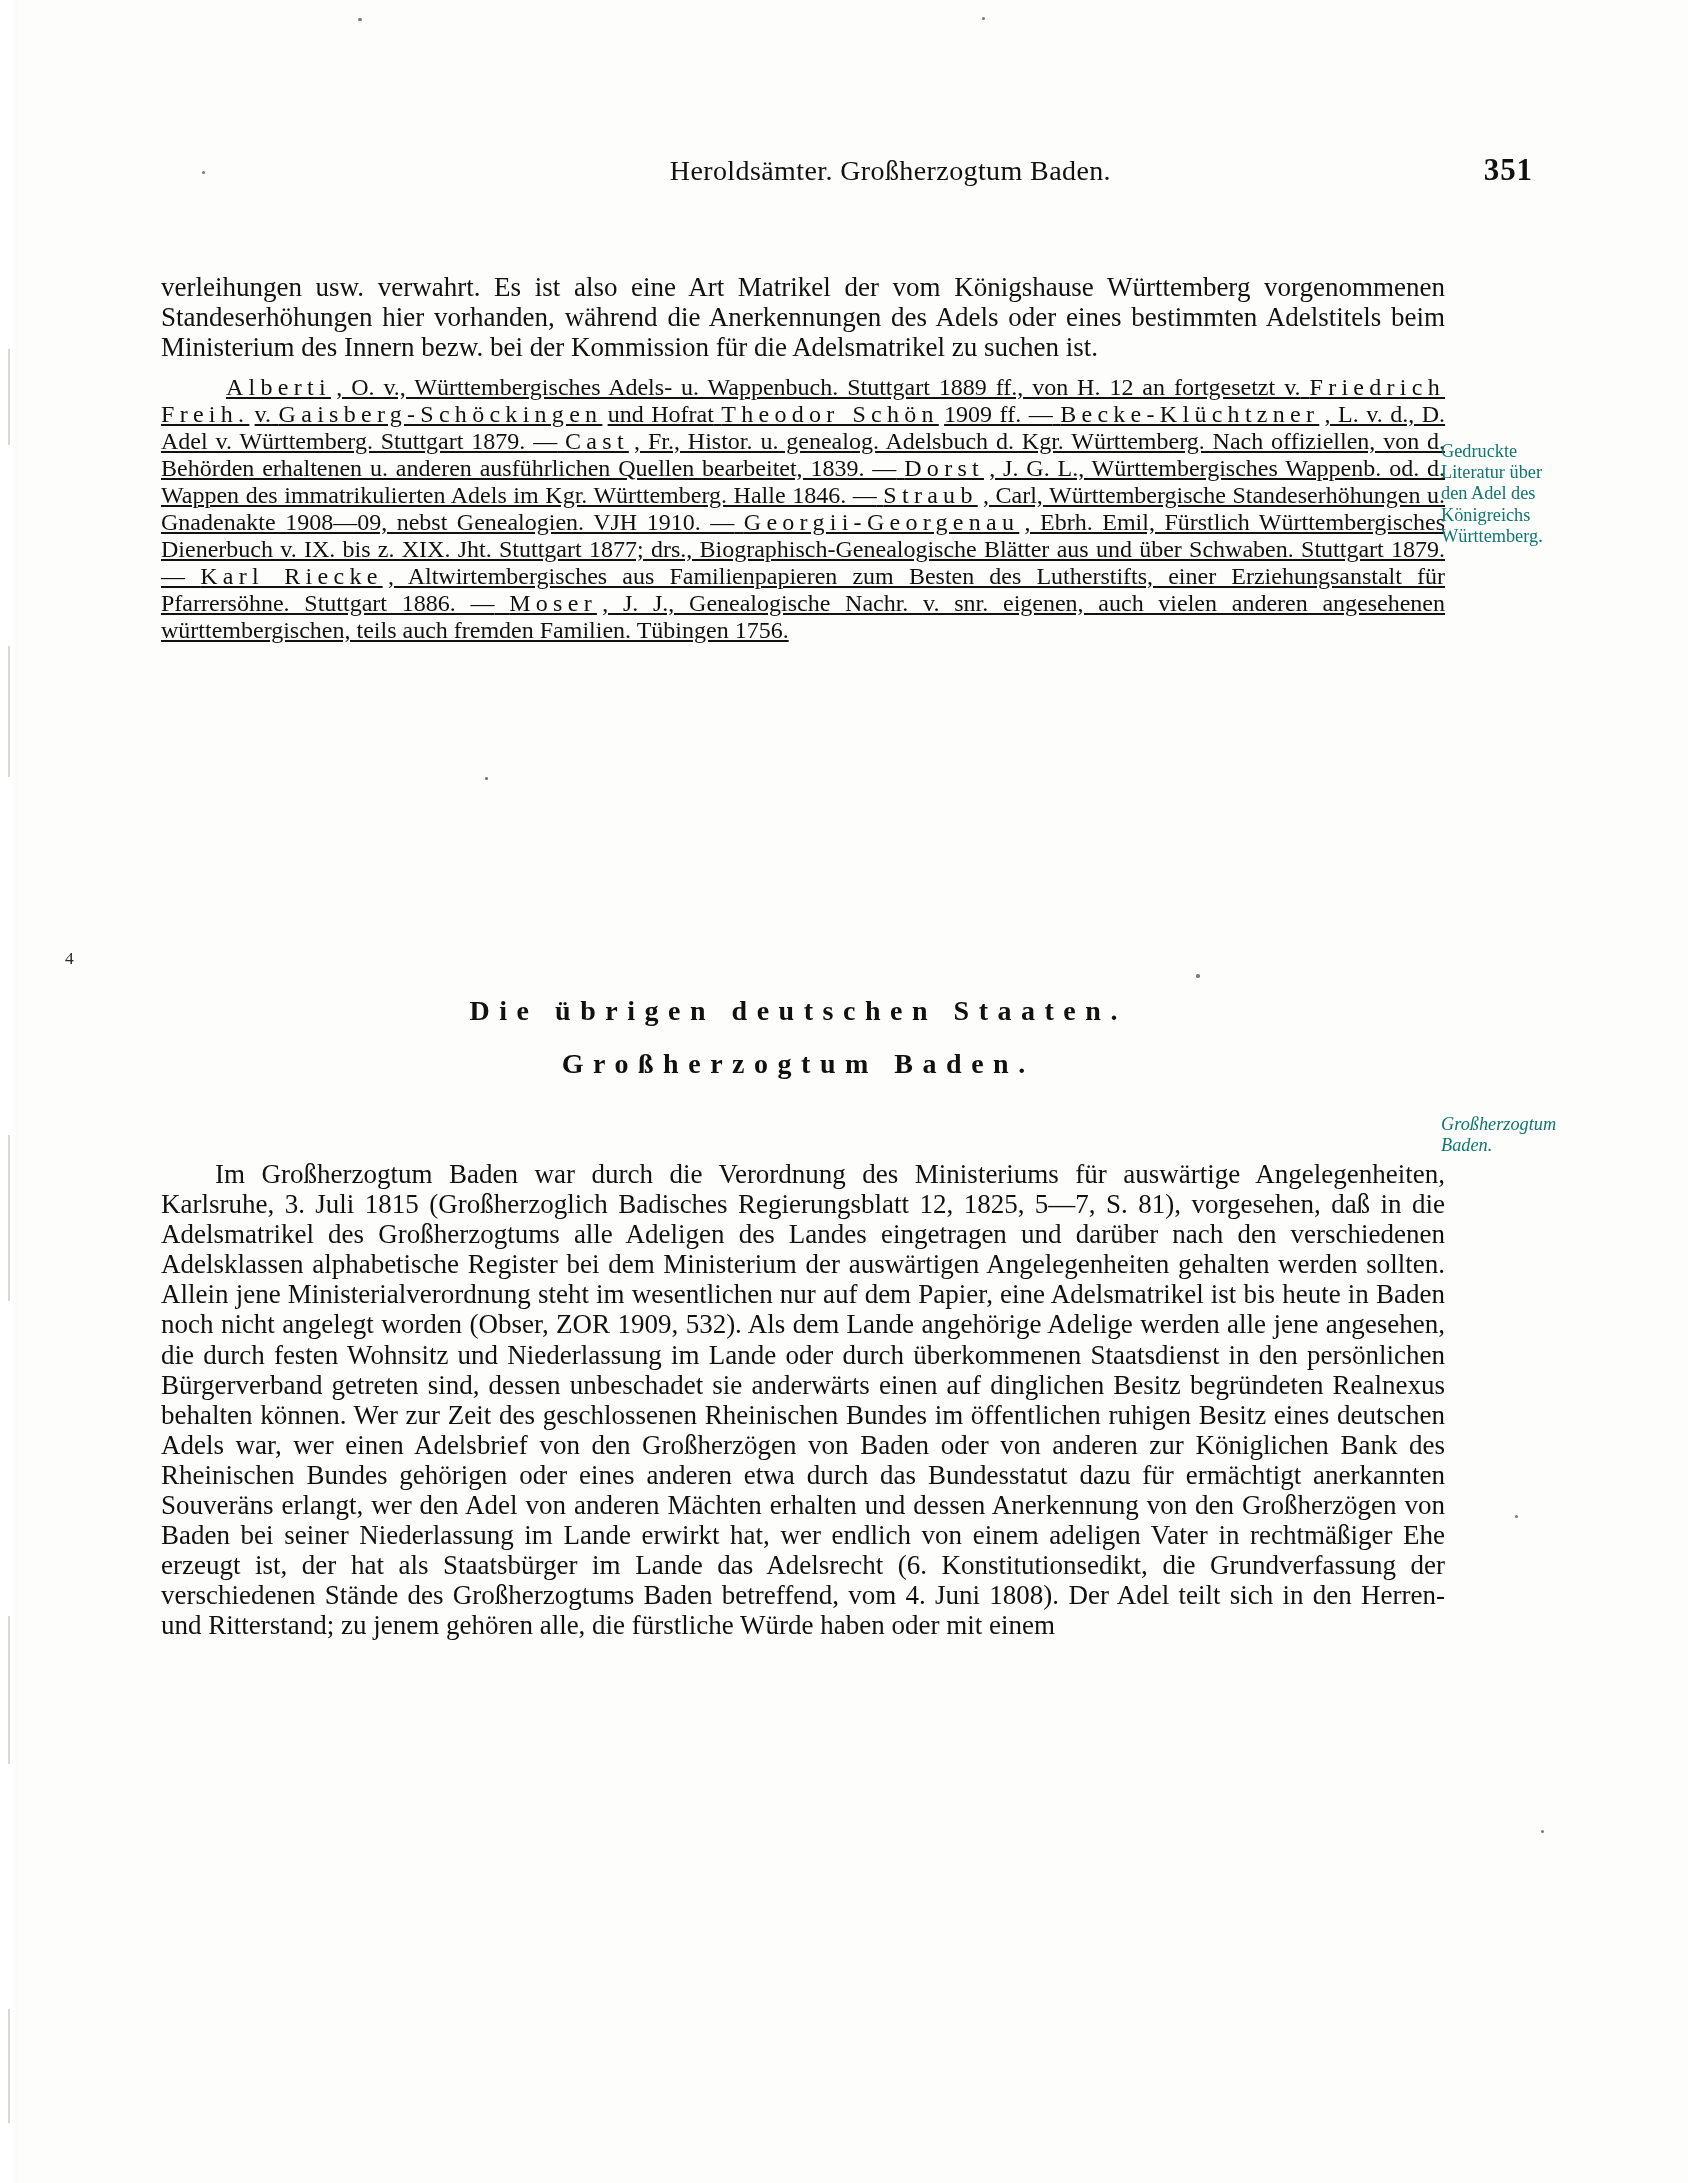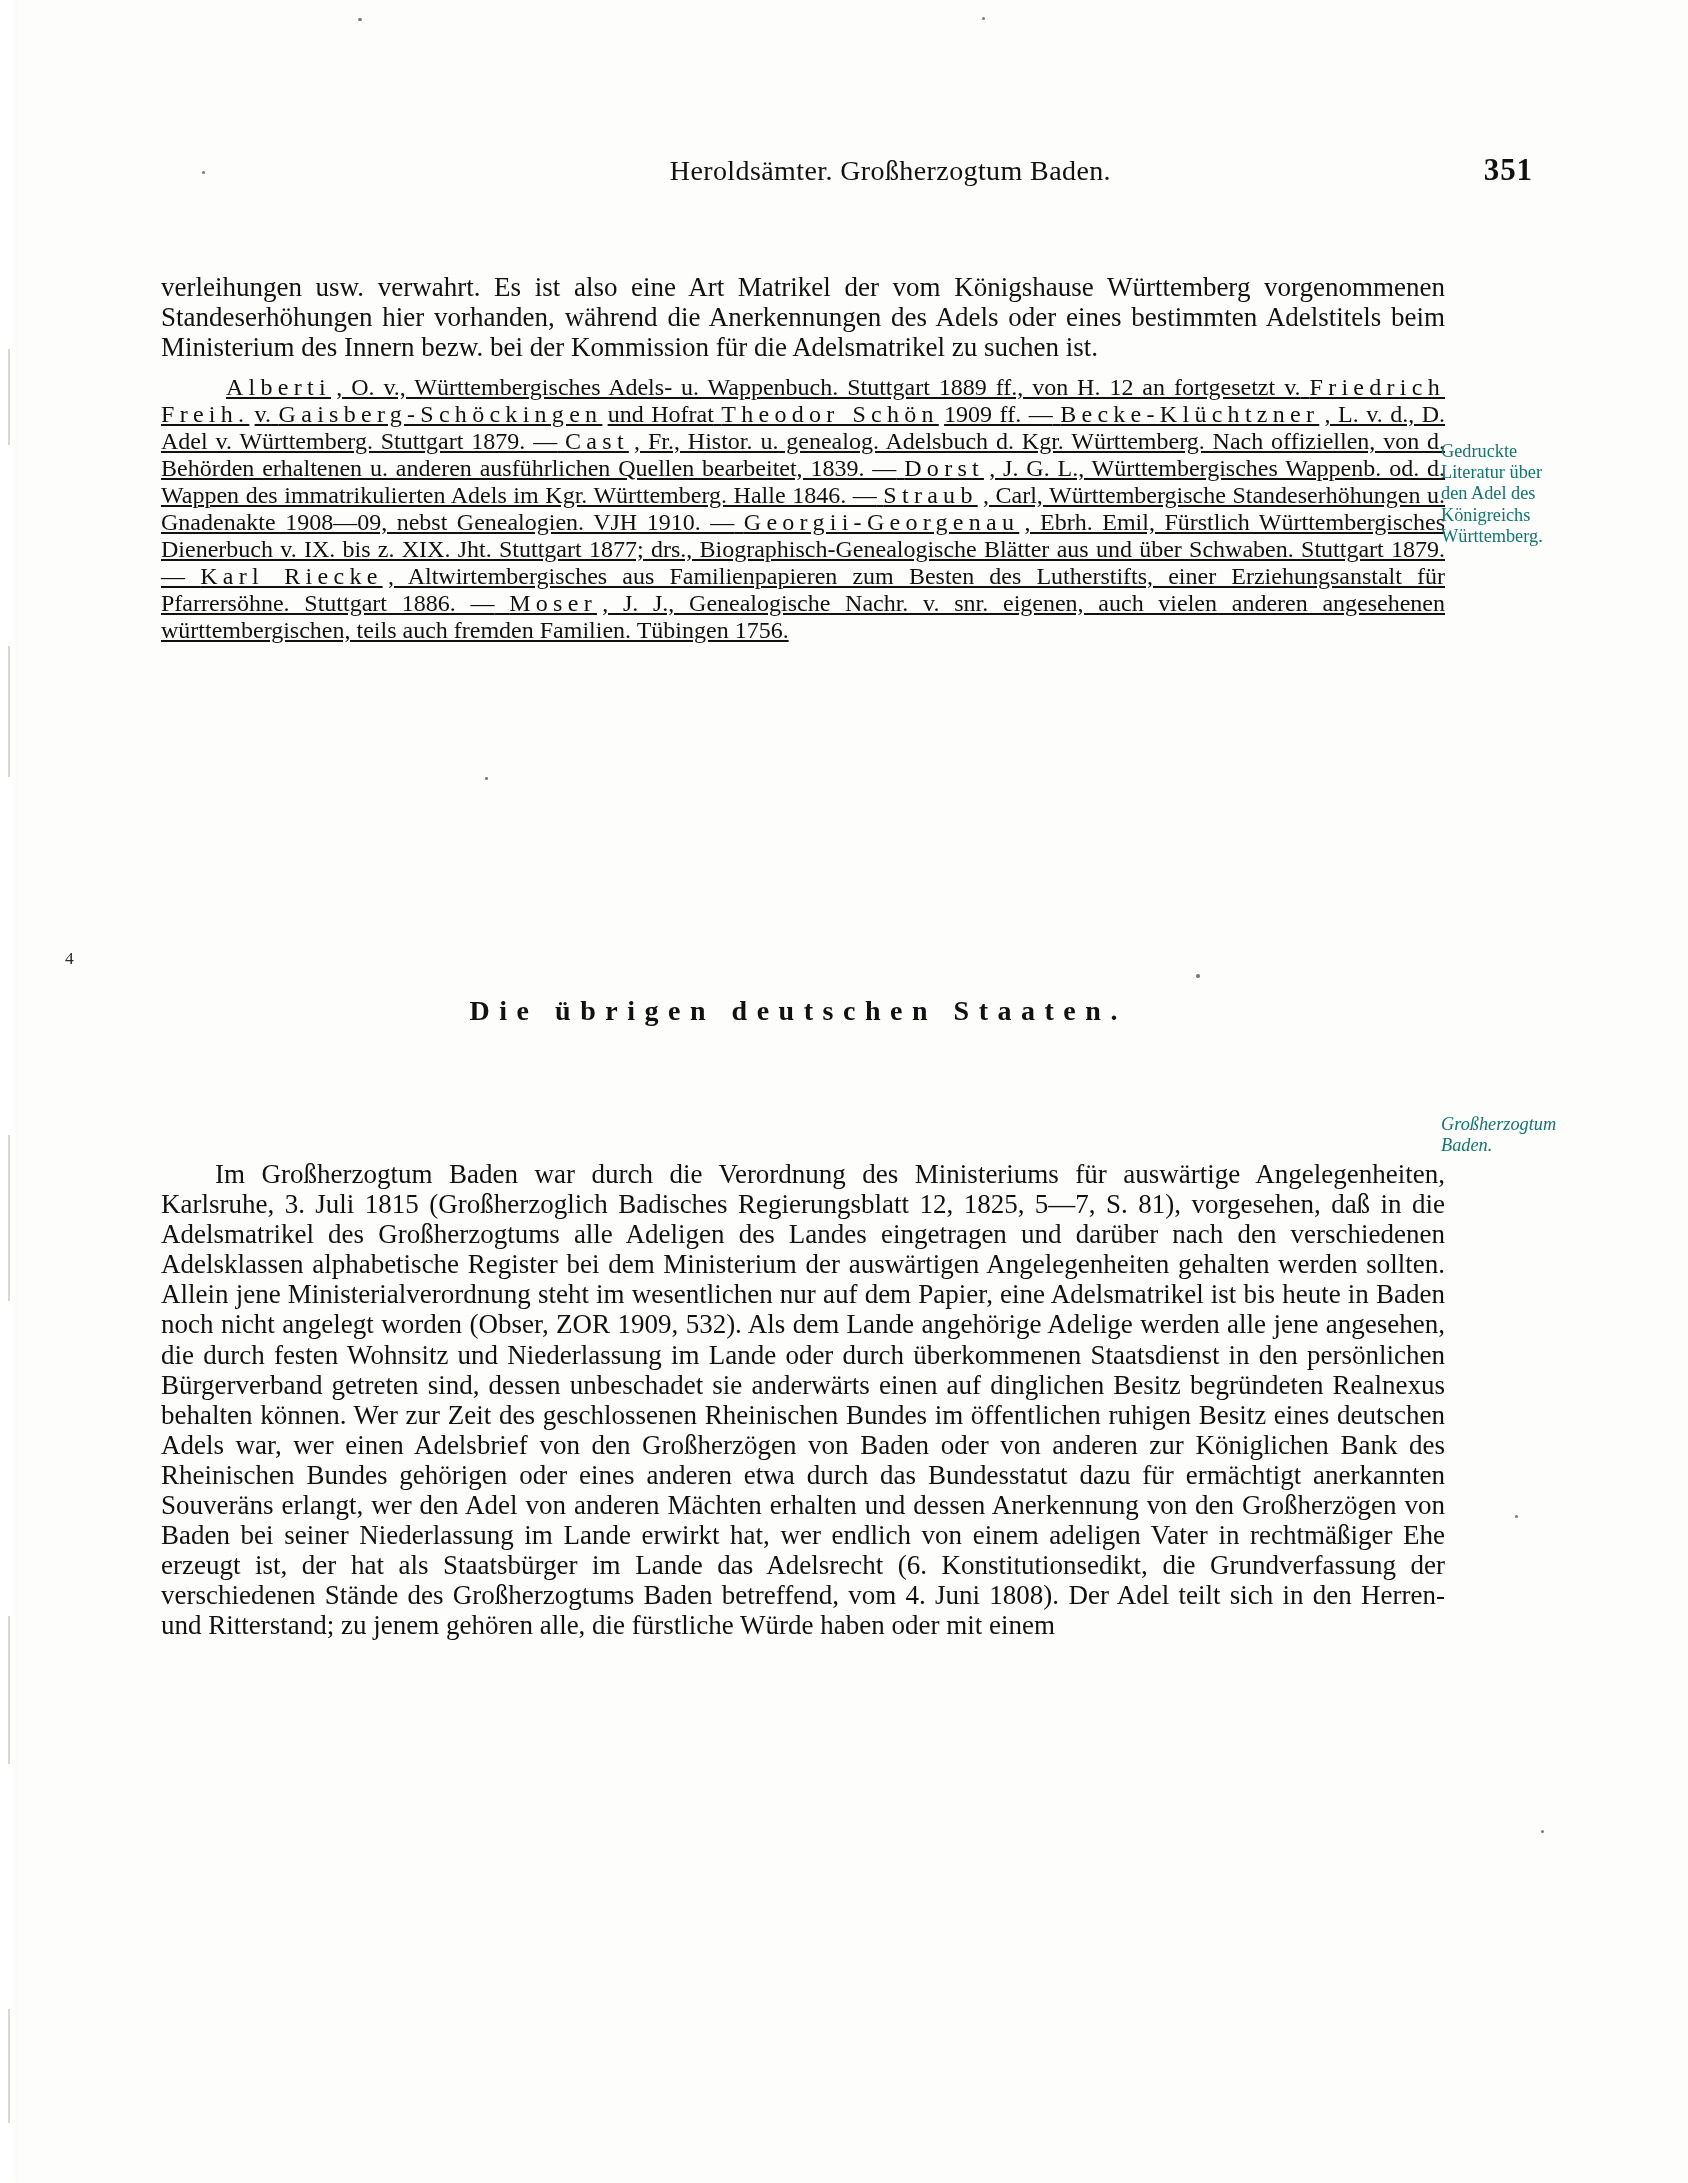--- a/index.html
+++ b/index.html
@@ -177,20 +177,21 @@
 
   <div class="text-col">
 
     <p class="body">verleihungen usw. verwahrt. Es ist also eine Art Matrikel der vom Königshause Württemberg vorgenommenen Standeserhöhungen hier vorhanden, während die Anerkennungen des Adels oder eines bestimmten Adelstitels beim Ministerium des Innern bezw. bei der Kommission für die Adelsmatrikel zu suchen ist.</p>
 
     <p class="bib"><span class="first-line-indent"></span><span class="sp">Alberti</span><span>, O. v., Württembergisches Adels- u. Wappenbuch. Stuttgart 1889 ff., von H. 12 an fortgesetzt v.</span> <span class="sp">Friedrich Freih.</span><span>v.</span> <span class="sp">Gaisberg-Schöckingen</span><span>und Hofrat</span> <span class="sp">Theodor Schön</span><span>1909 ff. —</span> <span class="sp">Becke-Klüchtzner</span><span>, L. v. d., D. Adel v. Württemberg. Stuttgart 1879. —</span> <span class="sp">Cast</span><span>, Fr., Histor. u. genealog. Adelsbuch d. Kgr. Württemberg. Nach offiziellen, von d. Behörden erhaltenen u. anderen ausführlichen Quellen bearbeitet, 1839. —</span> <span class="sp">Dorst</span><span>, J. G. L., Württembergisches Wappenb. od. d. Wappen des immatrikulierten Adels im Kgr. Württemberg. Halle 1846. —</span> <span class="sp">Straub</span><span>, Carl, Württembergische Standeserhöhungen u. Gnadenakte 1908—09, nebst Genealogien. VJH 1910. —</span> <span class="sp">Georgii-Georgenau</span><span>, Ebrh. Emil, Fürstlich Württembergisches Dienerbuch v. IX. bis z. XIX. Jht. Stuttgart 1877; drs., Biographisch-Genealogische Blätter aus und über Schwaben. Stuttgart 1879. —</span> <span class="sp">Karl Riecke</span><span>, Altwirtembergisches aus Familienpapieren zum Besten des Lutherstifts, einer Erziehungsanstalt für Pfarrersöhne. Stuttgart 1886. —</span> <span class="sp">Moser</span><span>, J. J., Genealogische Nachr. v. snr. eigenen, auch vielen anderen angesehenen württembergischen, teils auch fremden Familien. Tübingen 1756.</span></p>
 
   </div>
 
   <div class="heading-major"><span class="sp-wide">Die übrigen deutschen Staaten.</span></div>
+  <div class="heading-minor"><span class="sp-wide">Großherzogtum Baden.</span></div>
 
   <div class="text-col" style="top:1114px;">
     <p class="body indent">Im Großherzogtum Baden war durch die Verordnung des Ministeriums für auswärtige Angelegenheiten, Karlsruhe, 3. Juli 1815 (Großherzoglich Badisches Regierungsblatt 12, 1825, 5—7, S. 81), vorgesehen, daß in die Adelsmatrikel des Großherzogtums alle Adeligen des Landes eingetragen und darüber nach den verschiedenen Adelsklassen alphabetische Register bei dem Ministerium der auswärtigen Angelegenheiten gehalten werden sollten. Allein jene Ministerialverordnung steht im wesentlichen nur auf dem Papier, eine Adelsmatrikel ist bis heute in Baden noch nicht angelegt worden (Obser, ZOR 1909, 532). Als dem Lande angehörige Adelige werden alle jene angesehen, die durch festen Wohnsitz und Niederlassung im Lande oder durch überkommenen Staatsdienst in den persönlichen Bürgerverband getreten sind, dessen unbeschadet sie anderwärts einen auf dinglichen Besitz begründeten Realnexus behalten können. Wer zur Zeit des geschlossenen Rheinischen Bundes im öffentlichen ruhigen Besitz eines deutschen Adels war, wer einen Adelsbrief von den Großherzögen von Baden oder von anderen zur Königlichen Bank des Rheinischen Bundes gehörigen oder eines anderen etwa durch das Bundesstatut dazu für ermächtigt anerkannten Souveräns erlangt, wer den Adel von anderen Mächten erhalten und dessen Anerkennung von den Großherzögen von Baden bei seiner Niederlassung im Lande erwirkt hat, wer endlich von einem adeligen Vater in rechtmäßiger Ehe erzeugt ist, der hat als Staatsbürger im Lande das Adelsrecht (6. Konstitutionsedikt, die Grundverfassung der verschiedenen Stände des Großherzogtums Baden betreffend, vom 4. Juni 1808). Der Adel teilt sich in den Herren- und Ritterstand; zu jenem gehören alle, die fürstliche Würde haben oder mit einem</p>
   </div>
 
   <div class="marginal" id="marginal-literatur">
     <div>Gedruckte</div>
     <div>Literatur über</div>
     <div>den Adel des</div>
     <div>Königreichs</div>

